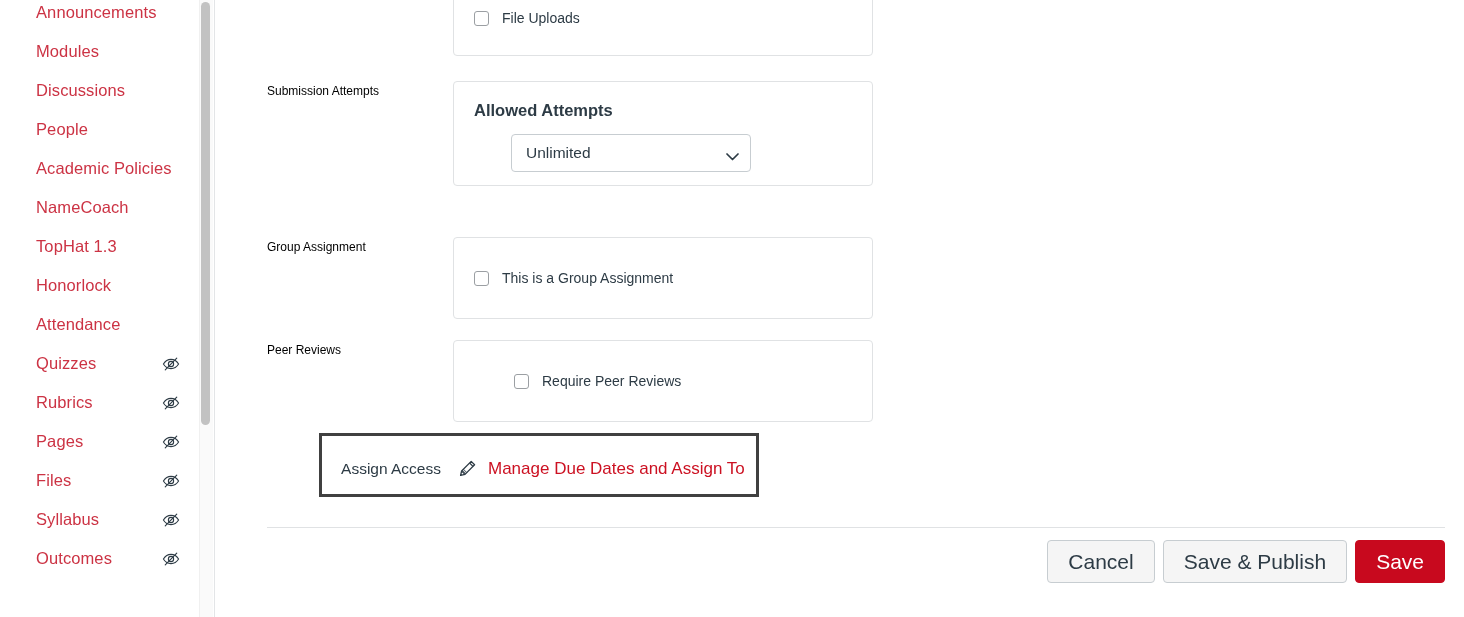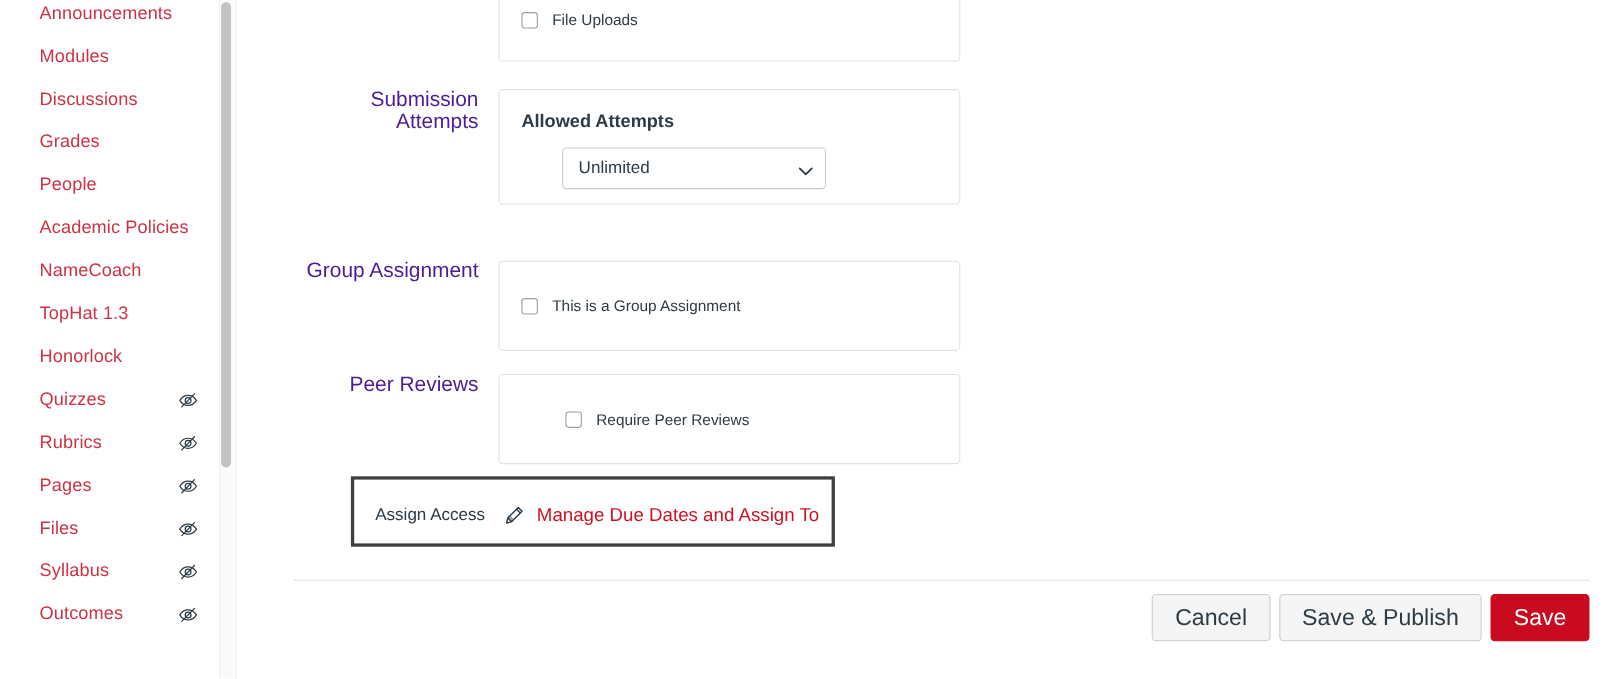--- a/index.html
+++ b/index.html
@@ -94,24 +94,24 @@
     background: #ffffff;
   }
 
   .form-row {
     position: absolute;
     display: flex;
     align-items: flex-start;
   }
   .form-row-label {
     width: 186px;
-    text-align: right;
+    text-align: left;
     padding-right: 18px;
-    font-size: 19px;
-    color: #4c1d95;
+    font-size: 12px;
+    color: #000000;
     line-height: 20px;
   }
   .fieldset-box {
     border: 1px solid #e0e2e4;
     border-radius: 4px;
     background: #fff;
     width: 420px;
   }
   .fieldset-inner { padding: 18px 20px; }
 
@@ -275,25 +275,20 @@
             <span class="nav-label">Modules</span>
           </a>
         </li>
         <li>
           <a href="#" class="nav-item">
             <span class="nav-label">Discussions</span>
           </a>
         </li>
         <li>
           <a href="#" class="nav-item">
-            <span class="nav-label">Grades</span>
-          </a>
-        </li>
-        <li>
-          <a href="#" class="nav-item">
             <span class="nav-label">People</span>
           </a>
         </li>
         <li>
           <a href="#" class="nav-item">
             <span class="nav-label">Academic Policies</span>
           </a>
         </li>
         <li>
           <a href="#" class="nav-item">
@@ -301,20 +296,25 @@
           </a>
         </li>
         <li>
           <a href="#" class="nav-item">
             <span class="nav-label">TopHat 1.3</span>
           </a>
         </li>
         <li>
           <a href="#" class="nav-item">
             <span class="nav-label">Honorlock</span>
+          </a>
+        </li>
+        <li>
+          <a href="#" class="nav-item">
+            <span class="nav-label">Attendance</span>
           </a>
         </li>
         <li>
           <a href="#" class="nav-item">
             <span class="nav-label">Quizzes</span>
             <span class="eye-off-icon">
               <svg width="18" height="18" viewBox="0 0 20 20" fill="none">
                 <path d="M1.6 10S4.7 4.9 10 4.9 18.4 10 18.4 10 15.3 15.1 10 15.1 1.6 10 1.6 10z" stroke="currentColor" stroke-width="1.25"></path>
                 <circle cx="10" cy="10" r="2.9" stroke="currentColor" stroke-width="1.25"></circle>
                 <path d="M3.6 16.6L16.4 3.4" stroke="currentColor" stroke-width="1.25" stroke-linecap="round"></path>

